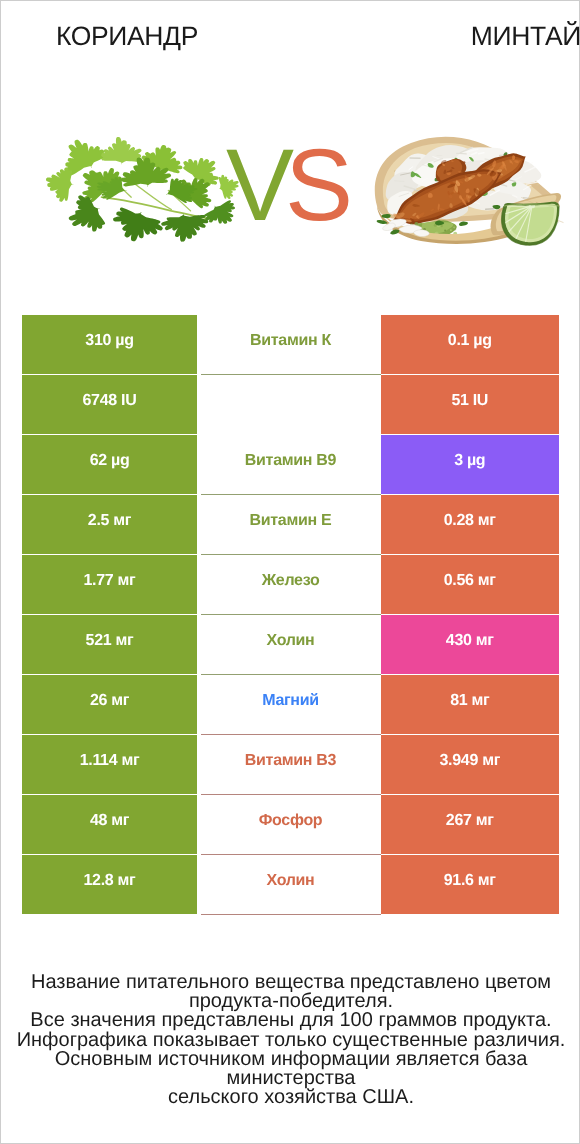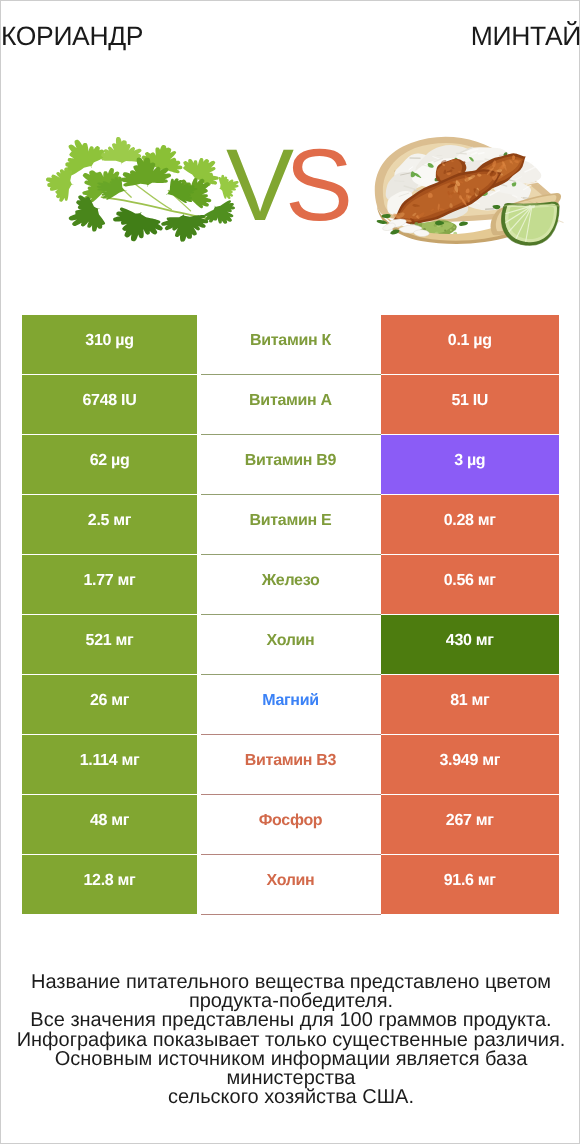--- a/index.html
+++ b/index.html
@@ -3,21 +3,21 @@
 <meta charset="utf-8">
 <style>
   html,body{margin:0;padding:0;}
   body{width:580px;height:1144px;background:#ffffff;font-family:"Liberation Sans",sans-serif;overflow:hidden;
         -webkit-font-smoothing:antialiased;text-rendering:geometricPrecision;}
   .page,.page *{-webkit-font-smoothing:antialiased;}
   .page{will-change:transform;}
   .page{position:relative;width:580px;height:1144px;background:#fff;box-sizing:border-box;border:1px solid #cdcdcd;}
   .hero{position:absolute;top:0;left:0;width:580px;height:300px;}
   .title{position:absolute;top:20px;font-size:26.5px;letter-spacing:-0.35px;color:#1a1a1a;font-weight:400;white-space:nowrap;line-height:1.15;}
-  #t-left{left:0;width:252px;}
+  #t-left{left:0;width:252px;text-align:center;}
   #t-right{left:328px;width:252px;text-align:right;}
   .vs{position:absolute;left:225px;top:133px;font-size:102px;font-weight:400;line-height:1;letter-spacing:-9px;white-space:nowrap;}
   .vs .v{color:#81a631;}
   .vs .s{color:#e06c4a;}
   .tbl{position:absolute;left:21px;top:314px;width:537px;}
   .row{position:relative;height:60px;}
   .cell{position:absolute;top:0;height:58.5px;display:flex;align-items:center;justify-content:center;
         font-size:16px;font-weight:bold;letter-spacing:-0.3px;padding-bottom:7px;box-sizing:border-box;}
   .cell.left{left:0;width:175px;color:#fff;}
   .cell.mid{left:178.5px;width:180px;background:#fff;height:60px;box-sizing:border-box;border-bottom:1px solid transparent;}
@@ -311,42 +311,41 @@
   <div class="title" id="t-right" style="color: rgb(26, 26, 26);">МИНТАЙ</div>
   <div class="vs"><span class="v" style="color: rgb(129, 166, 49);">V</span><span class="s" style="color: rgb(224, 108, 74);">S</span></div>
   <div class="tbl" id="tbody">
       <div class="row">
         <div class="cell left" style="background: rgb(129, 166, 49);">310 µg</div>
         <div class="cell mid" style="color: rgb(127, 156, 59); border-bottom-color: rgb(147, 160, 113);">Витамин К</div>
         <div class="cell right" style="background: rgb(224, 108, 74);">0.1 µg</div>
       </div>
       <div class="row">
         <div class="cell left" style="background: rgb(129, 166, 49);">6748 IU</div>
-        <div class="cell mid" style="color: rgb(127, 156, 59); border-bottom-color: rgb(147, 160, 113);">Витамин А</div>
         <div class="cell right" style="background: rgb(224, 108, 74);">51 IU</div>
       </div>
       <div class="row">
         <div class="cell left" style="background: rgb(129, 166, 49);">62 µg</div>
         <div class="cell mid" style="color: rgb(127, 156, 59); border-bottom-color: rgb(147, 160, 113);">Витамин В9</div>
         <div class="cell right" style="background: #8b5cf6;">3 µg</div>
       </div>
       <div class="row">
         <div class="cell left" style="background: rgb(129, 166, 49);">2.5 мг</div>
         <div class="cell mid" style="color: rgb(127, 156, 59); border-bottom-color: rgb(147, 160, 113);">Витамин Е</div>
         <div class="cell right" style="background: rgb(224, 108, 74);">0.28 мг</div>
       </div>
       <div class="row">
         <div class="cell left" style="background: rgb(129, 166, 49);">1.77 мг</div>
         <div class="cell mid" style="color: rgb(127, 156, 59); border-bottom-color: rgb(147, 160, 113);">Железо</div>
         <div class="cell right" style="background: rgb(224, 108, 74);">0.56 мг</div>
       </div>
       <div class="row">
         <div class="cell left" style="background: rgb(129, 166, 49);">521 мг</div>
         <div class="cell mid" style="color: rgb(127, 156, 59); border-bottom-color: rgb(147, 160, 113);">Холин</div>
-        <div class="cell right" style="background: #4d7c0f;">430 мг</div>
+        <div class="cell right" style="background: #ec4899;">430 мг</div>
       </div>
       <div class="row">
         <div class="cell left" style="background: rgb(129, 166, 49);">26 мг</div>
         <div class="cell mid" style="color: #3b82f6; border-bottom-color: rgb(181, 133, 126);">Магний</div>
         <div class="cell right" style="background: rgb(224, 108, 74);">81 мг</div>
       </div>
       <div class="row">
         <div class="cell left" style="background: rgb(129, 166, 49);">1.114 мг</div>
         <div class="cell mid" style="color: rgb(210, 105, 74); border-bottom-color: rgb(181, 133, 126);">Витамин В3</div>
         <div class="cell right" style="background: rgb(224, 108, 74);">3.949 мг</div>

